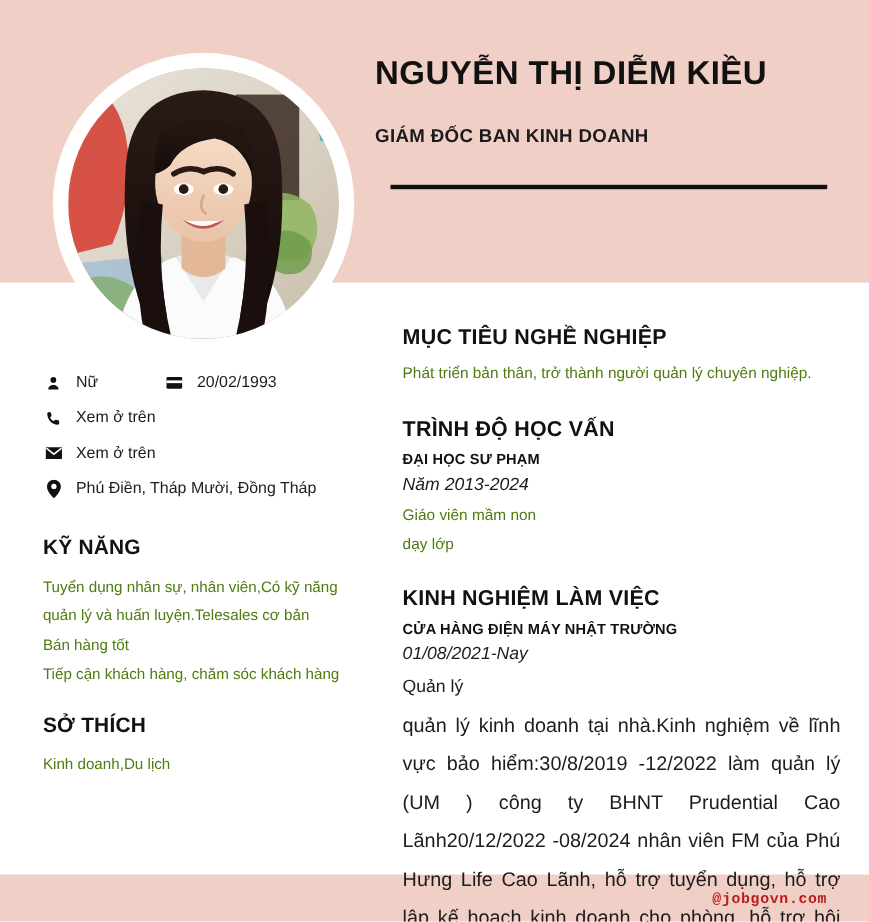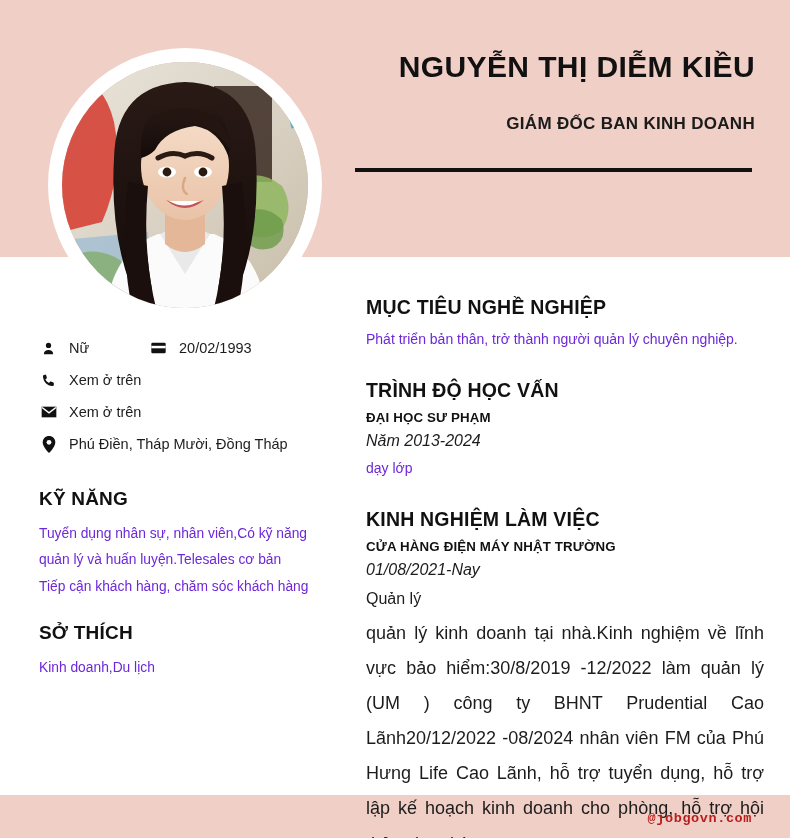--- a/index.html
+++ b/index.html
@@ -56,24 +56,23 @@
     overflow: hidden;
     position: relative;
     background: #cfae9a;
   }
   .photo svg { display: block; width: 100%; height: 100%; }
 
   
   .header-text {
     position: absolute;
     top: 48px;
-    left: 355px;
+    left: 341px;
     width: 400px;
     z-index: 5;
-    text-align: right;
   }
   .full-name {
     font-size: 30px;
     font-weight: bold;
     letter-spacing: 0.4px;
     line-height: 1.25;
     color: #111111;
     white-space: nowrap;
   }
   .job-title {
@@ -148,21 +147,21 @@
   }
   .right-col .sec-title {
     font-size: 19.5px;
     margin-top: 26px;
     margin-bottom: 8px;
   }
   .right-col .sec-title.first { margin-top: 0; }
 
   .body-line {
     font-size: 14px;
-    color: #6d28d9;
+    color: #4d7c0f;
     line-height: 1.85;
   }
   .left-col .body-line { font-size: 13.8px; line-height: 1.92; }
 
   .sub-title {
     font-size: 13.3px;
     font-weight: bold;
     letter-spacing: 0.15px;
     color: #111111;
     margin-top: 4px;
@@ -340,35 +339,37 @@
           </span>
           <span class="c-text">Phú Điền, Tháp Mười, Đồng Tháp</span>
         </div>
       </div>
 
     </div>
 
     <div class="sec-title">KỸ NĂNG</div>
     <div class="body-line">Tuyển dụng nhân sự, nhân viên,Có kỹ năng</div>
     <div class="body-line">quản lý và huấn luyện.Telesales cơ bản</div>
+    <div class="body-line">Bán hàng tốt</div>
     <div class="body-line">Tiếp cận khách hàng, chăm sóc khách hàng</div>
 
     <div class="sec-title">SỞ THÍCH</div>
     <div class="body-line">Kinh doanh,Du lịch</div>
 
   </div>
 
   <div class="right-col">
 
     <div class="sec-title first">MỤC TIÊU NGHỀ NGHIỆP</div>
     <div class="body-line">Phát triển bản thân, trở thành người quản lý chuyên nghiệp.</div>
 
     <div class="sec-title">TRÌNH ĐỘ HỌC VẤN</div>
     <div class="sub-title">ĐẠI HỌC SƯ PHẠM</div>
     <div class="sub-date">Năm 2013-2024</div>
+    <div class="body-line">Giáo viên mầm non</div>
     <div class="body-line">dạy lớp</div>
 
     <div class="sec-title">KINH NGHIỆM LÀM VIỆC</div>
     <div class="sub-title">CỬA HÀNG ĐIỆN MÁY NHẬT TRƯỜNG</div>
     <div class="sub-date">01/08/2021-Nay</div>
     <div class="role-line">Quản lý</div>
     <div class="para-justify">quản lý kinh doanh tại nhà.Kinh nghiệm về lĩnh vực bảo hiểm:30/8/2019 -12/2022 làm quản lý (UM ) công ty BHNT Prudential Cao Lãnh20/12/2022 -08/2024 nhân viên FM của Phú Hưng Life Cao Lãnh, hỗ trợ tuyển dụng, hỗ trợ lập kế hoạch kinh doanh cho phòng, hỗ trợ hội thảo cho phòng.</div>
 
   </div>
 

